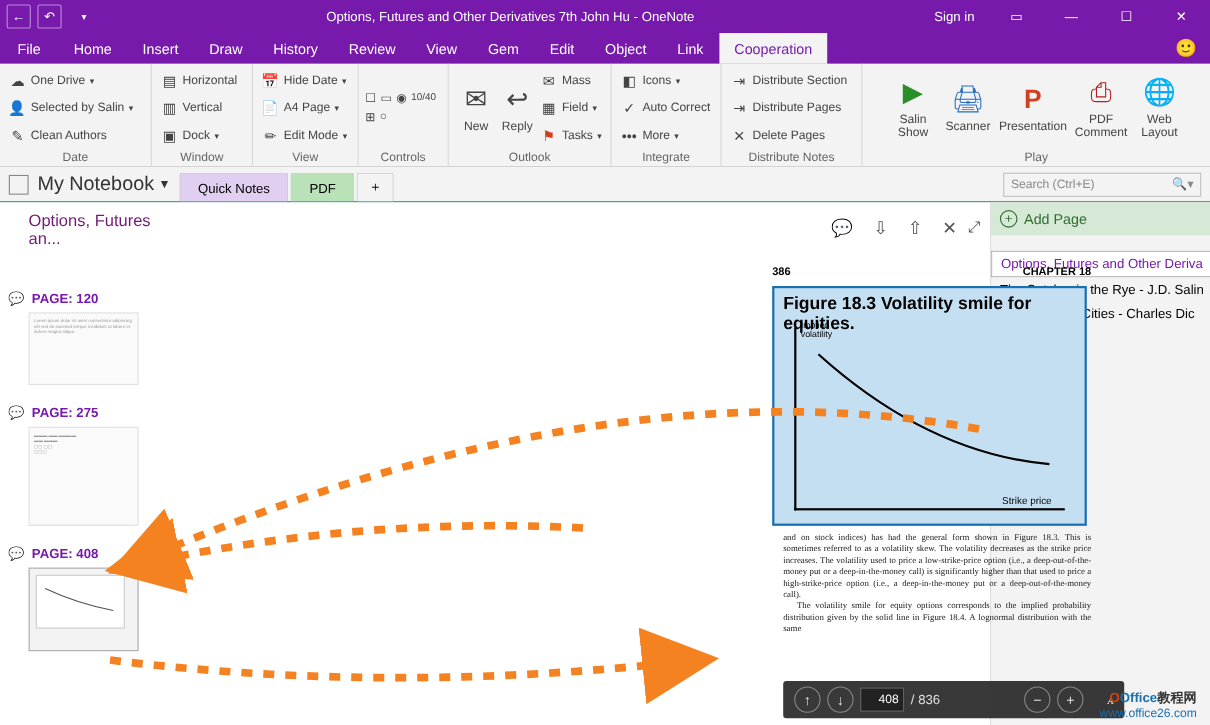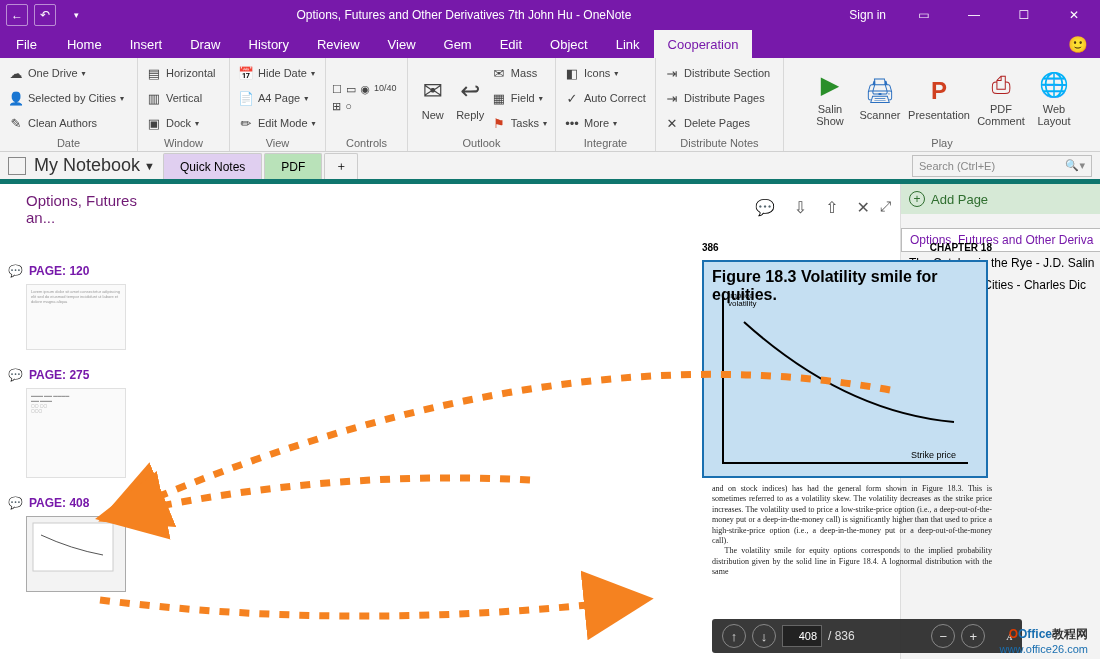--- a/index.html
+++ b/index.html
@@ -17,21 +17,21 @@
 .smiley{margin-left:auto;margin-right:12px;display:flex;align-items:center;font-size:16px;}
 .ribbon{height:94px;background:#f3f3f3;border-bottom:1px solid #d0d0d0;display:flex;font-size:11px;color:#444;}
 .rgroup{border-right:1px solid #d8d8d8;display:flex;flex-direction:column;padding:3px 4px 0;}
 .rgroup .body{flex:1;display:flex;}
 .rgroup .label{text-align:center;font-size:11px;color:#666;padding:2px 0;}
 .rcol{display:flex;flex-direction:column;justify-content:space-around;gap:1px;}
 .ritm{display:flex;align-items:center;gap:4px;height:22px;padding:0 4px;white-space:nowrap;cursor:pointer;}
 .ritm .ic{width:16px;height:16px;display:flex;align-items:center;justify-content:center;font-size:13px;}
 .rbig{display:flex;flex-direction:column;align-items:center;justify-content:center;width:50px;gap:2px;cursor:pointer;text-align:center;line-height:1.1;}
 .rbig .bigic{width:32px;height:32px;display:flex;align-items:center;justify-content:center;font-size:24px;}
-.notebook-bar{height:32px;background:#f3f3f3;border-bottom:5px solid #0f766e;display:flex;align-items:center;padding:0 8px;gap:8px;font-size:14px;}
+.notebook-bar{height:32px;background:#f3f3f3;border-bottom:1px solid #0f766e;display:flex;align-items:center;padding:0 8px;gap:8px;font-size:14px;}
 .nb-title{font-size:18px;color:#333;display:flex;align-items:center;gap:4px;}
 .sectabs{display:flex;align-items:flex-end;height:100%;}
 .sectab{height:26px;padding:0 16px;display:flex;align-items:center;font-size:12px;border:1px solid #ccc;border-bottom:none;margin-right:2px;cursor:pointer;border-radius:2px 2px 0 0;}
 .sectab.qn{background:#e0cff0;}
 .sectab.pdf{background:#b9e2b9;}
 .sectab.add{background:#f3f3f3;width:32px;justify-content:center;}
 .searchbox{margin-left:auto;width:180px;height:22px;border:1px solid #c0c0c0;font-size:11px;padding:0 6px;display:flex;align-items:center;justify-content:space-between;color:#888;}
 .content{height:475px;display:flex;}
 .main{flex:1;display:flex;position:relative;background:#fff;}
 .sidebar-left{width:172px;padding:6px 8px;font-size:11px;color:#333;overflow:hidden;}
@@ -107,21 +107,21 @@
   <div class="rgroup" style="width:138px;">
     <div class="body">
         <div class="rcol">
       <div class="ritm">
             <span class="ic">☁</span>
             <span>One Drive</span>
             <span style="font-size:8px;">▾</span>
           </div>
       <div class="ritm">
             <span class="ic">👤</span>
-            <span>Selected by Cities</span>
+            <span>Selected by Salin</span>
             <span style="font-size:8px;">▾</span>
           </div>
       <div class="ritm">
             <span class="ic">✎</span>
             <span>Clean Authors</span>
           </div>
     </div>
       </div>
     <div class="label">Date</div>
   </div>

